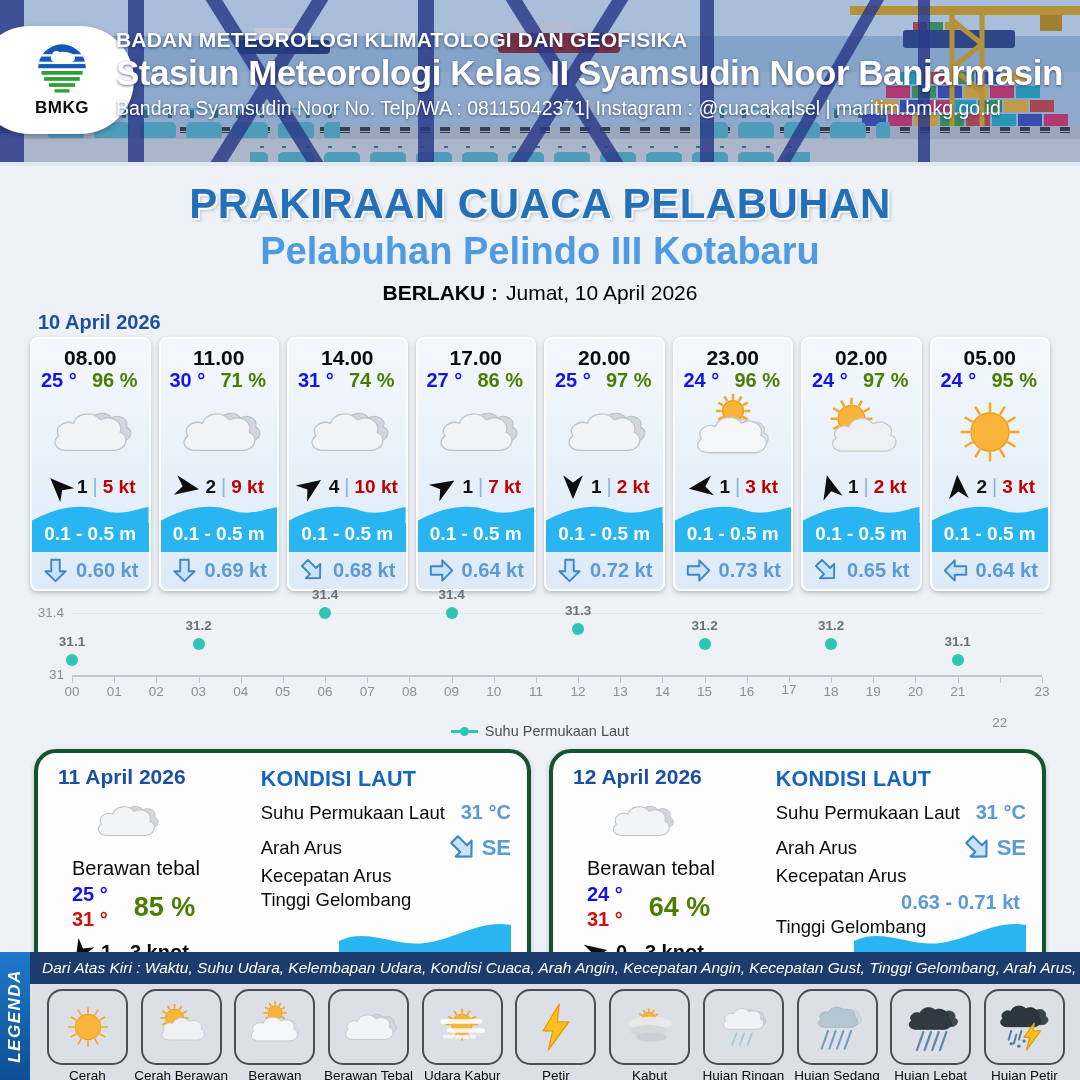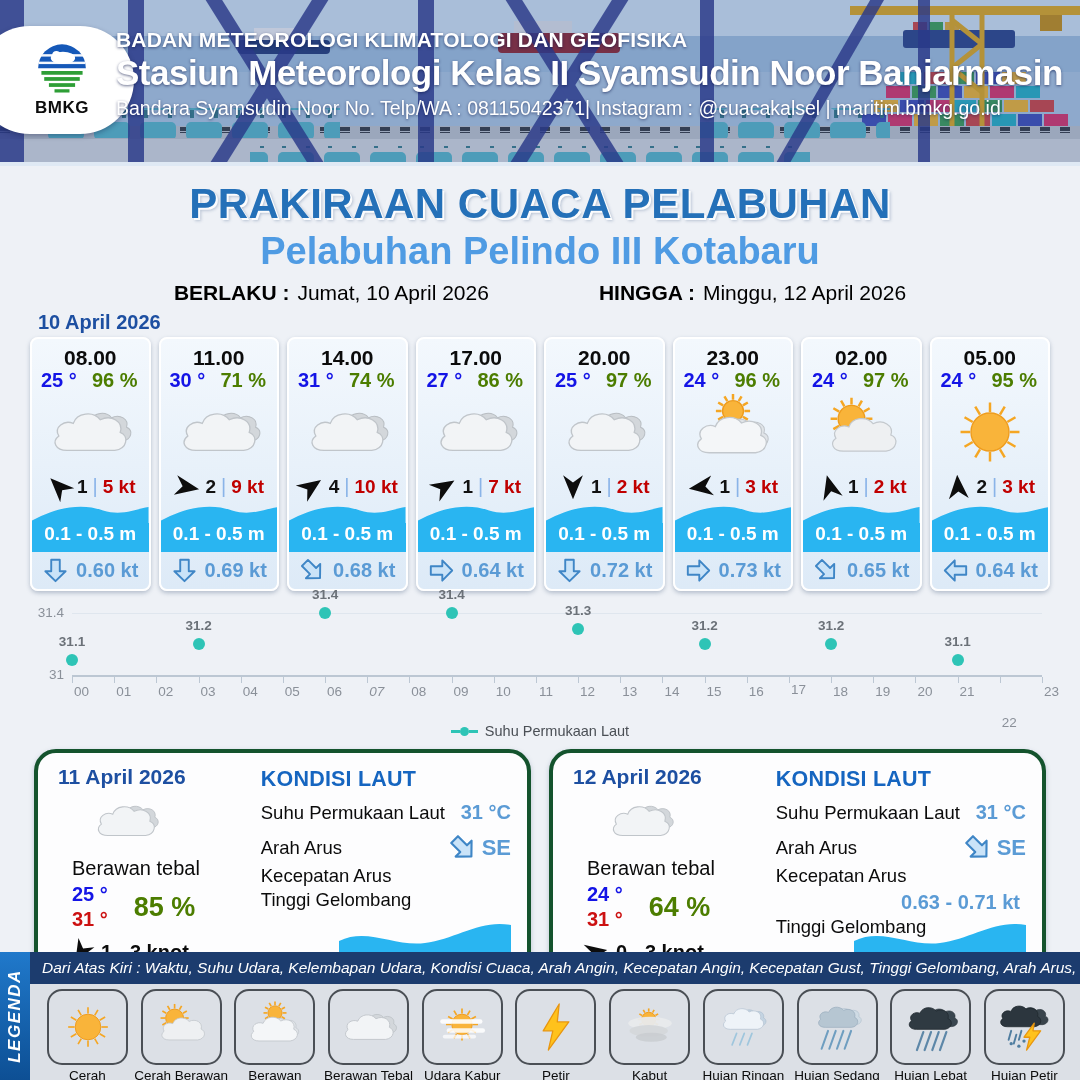--- a/index.html
+++ b/index.html
@@ -51,21 +51,21 @@
   .hc-current{display:flex;align-items:center;justify-content:center;gap:7px;height:40px;font-size:20px;font-weight:700;color:var(--current-blue,#5b9bd5);}
   .hc-current .barrow{display:inline-flex;width:27px;height:27px;}
   .hc-current .barrow svg{width:27px;height:27px;}
 
   
   .chart-section{margin:6px 20px 0;}
   #sst-chart{position:relative;width:1040px;height:104px;}
   .cg-line{position:absolute;background:#dfe6ee;height:1px;}
   .cg-base{position:absolute;background:#bcc7d3;height:2px;}
   .cg-tick{position:absolute;width:1px;height:6px;background:#bcc7d3;}
-  .cg-xlab{position:absolute;width:34px;text-align:right;font-size:13.5px;color:#8a9099;}
+  .cg-xlab{position:absolute;width:34px;text-align:center;font-size:13.5px;color:#8a9099;}
   .cg-ylab{position:absolute;width:42px;text-align:right;font-size:13.5px;color:#8a9099;}
   .cg-dot{position:absolute;width:12px;height:12px;border-radius:50%;background:var(--chart-teal,#2ec4b6);}
   .cg-vlab{position:absolute;width:44px;text-align:center;font-size:13.5px;font-weight:700;color:#6b7178;}
   .chart-legend{display:flex;align-items:center;justify-content:center;gap:7px;margin-top:22px;font-size:14.5px;color:#4a4f55;}
   .cl-marker{display:inline-flex;align-items:center;}
   .cl-line{width:9px;height:3px;background:var(--chart-teal,#2ec4b6);}
   .cl-dot{width:9px;height:9px;border-radius:50%;background:var(--chart-teal,#2ec4b6);}
 
   
   .daily-row{display:flex;gap:18px;padding:0 34px;margin-top:10px;}
@@ -217,21 +217,20 @@
       <div class="hdr-station">Stasiun Meteorologi Kelas II Syamsudin Noor Banjarmasin</div>
       <div class="hdr-contact">Bandara Syamsudin Noor No. Telp/WA : 08115042371| Instagram : @cuacakalsel | maritim.bmkg.go.id</div>
     </div>
   </div>
 
   <div class="title-wrap">
     <div class="main-title">PRAKIRAAN CUACA PELABUHAN</div>
     <div class="sub-title">Pelabuhan Pelindo III Kotabaru</div>
     <div class="validity">
       <div><b>BERLAKU :</b><span class="val">Jumat, 10 April 2026</span></div>
-      <div><b>HINGGA :</b><span class="val">Minggu, 12 April 2026</span></div>
     </div>
   </div>
 
   <div class="date-label">10 April 2026</div>
   <div class="hourly-row" id="hourly-row">
     <div class="hcard">
       <div class="hc-time">08.00</div>
       <div class="hc-th">
         <span class="hc-temp">25 °</span>
         <span class="hc-hum">96 %</span>
@@ -585,21 +584,21 @@
         <div class="cg-xlab" style="left: 119.348px; top: 87px;">02</div>
         <div class="cg-tick" style="left: 178.522px; top: 80px;"></div>
         <div class="cg-xlab" style="left: 161.522px; top: 87px;">03</div>
         <div class="cg-tick" style="left: 220.696px; top: 80px;"></div>
         <div class="cg-xlab" style="left: 203.696px; top: 87px;">04</div>
         <div class="cg-tick" style="left: 262.87px; top: 80px;"></div>
         <div class="cg-xlab" style="left: 245.87px; top: 87px;">05</div>
         <div class="cg-tick" style="left: 305.043px; top: 80px;"></div>
         <div class="cg-xlab" style="left: 288.043px; top: 87px;">06</div>
         <div class="cg-tick" style="left: 347.217px; top: 80px;"></div>
-        <div class="cg-xlab" style="left: 330.217px; top: 87px; font-style: italic;">07</div>
+        <div class="cg-xlab" style="left: 330.217px; top: 87px;">07</div>
         <div class="cg-tick" style="left: 389.391px; top: 80px;"></div>
         <div class="cg-xlab" style="left: 372.391px; top: 87px;">08</div>
         <div class="cg-tick" style="left: 431.565px; top: 80px;"></div>
         <div class="cg-xlab" style="left: 414.565px; top: 87px;">09</div>
         <div class="cg-tick" style="left: 473.739px; top: 80px;"></div>
         <div class="cg-xlab" style="left: 456.739px; top: 87px;">10</div>
         <div class="cg-tick" style="left: 515.913px; top: 80px;"></div>
         <div class="cg-xlab" style="left: 498.913px; top: 87px;">11</div>
         <div class="cg-tick" style="left: 558.087px; top: 80px;"></div>
         <div class="cg-xlab" style="left: 541.087px; top: 87px;">12</div>

